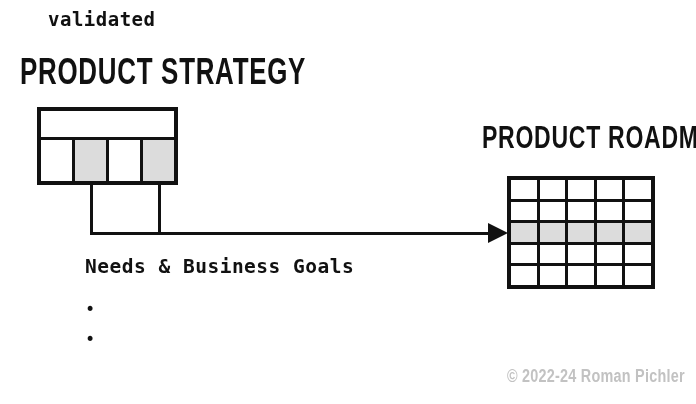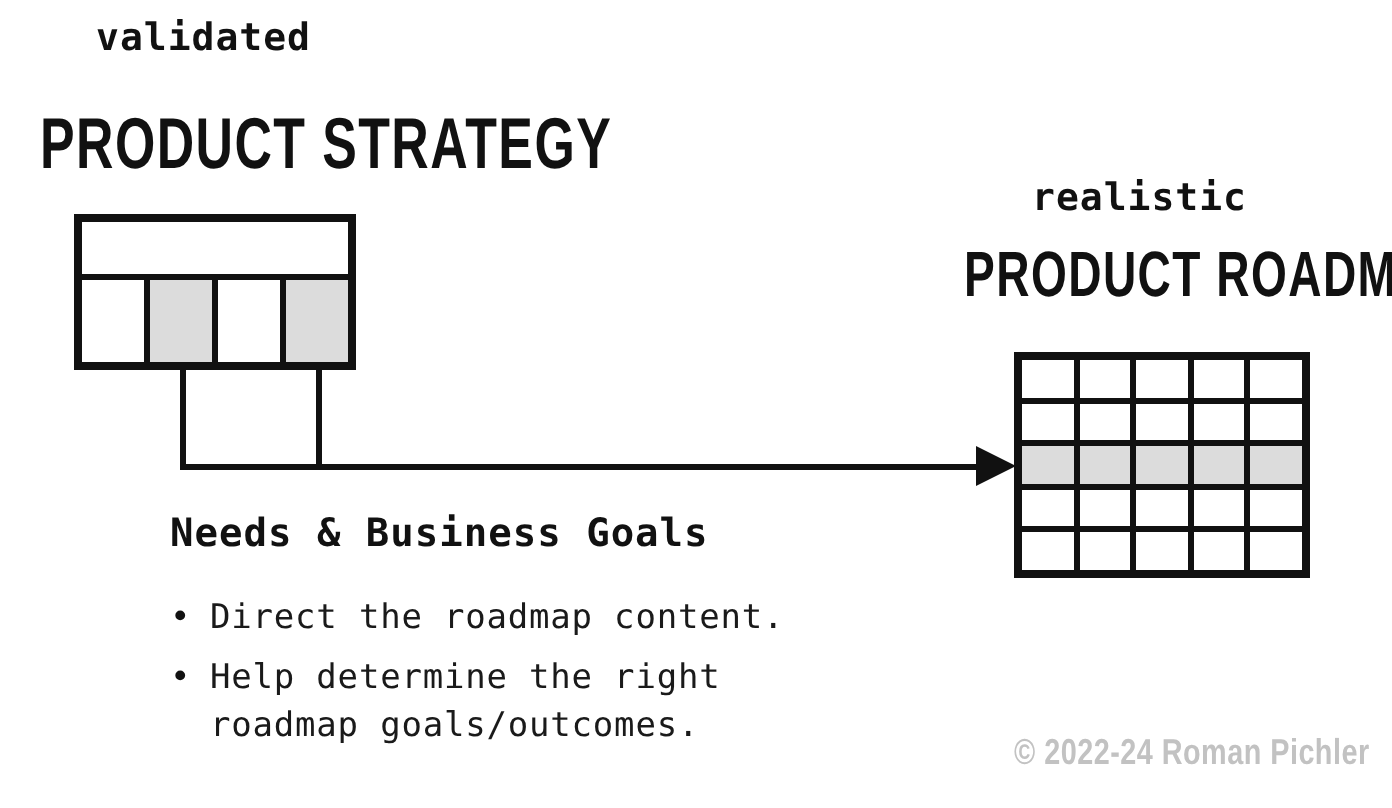--- a/index.html
+++ b/index.html
@@ -231,21 +231,20 @@
       <div class="strategy-cell"></div>
       <div class="strategy-cell filled"></div>
     </div>
   </div>
 
   <div class="conn-line" id="conn-drop-left"></div>
   <div class="conn-line" id="conn-drop-right"></div>
   <div class="conn-line" id="conn-horizontal"></div>
   <div id="conn-arrowhead"></div>
 
-  <div class="mono-label" id="roadmap-caption">realistic</div>
 
   <div class="cond-title" id="roadmap-title">PRODUCT ROADMAP</div>
 
   <div id="roadmap-grid">
     <div class="roadmap-row">
       <div class="roadmap-cell"></div>
       <div class="roadmap-cell"></div>
       <div class="roadmap-cell"></div>
       <div class="roadmap-cell"></div>
       <div class="roadmap-cell"></div>
@@ -278,25 +277,22 @@
       <div class="roadmap-cell"></div>
       <div class="roadmap-cell"></div>
     </div>
   </div>
 
   <div id="needs-block">
     <div id="needs-heading">Needs &amp; Business Goals</div>
 
     <div class="bullet-row">
       <span class="bullet-dot">•</span>
-      <span class="bullet-text">Direct the roadmap content.</span>
     </div>
 
     <div class="bullet-row">
       <span class="bullet-dot">•</span>
-      <span class="bullet-text">Help determine the right
-roadmap goals/outcomes.</span>
     </div>
   </div>
 
   <div id="copyright">© 2022-24 Roman Pichler</div>
 
 </div>
 
 </body></html>

